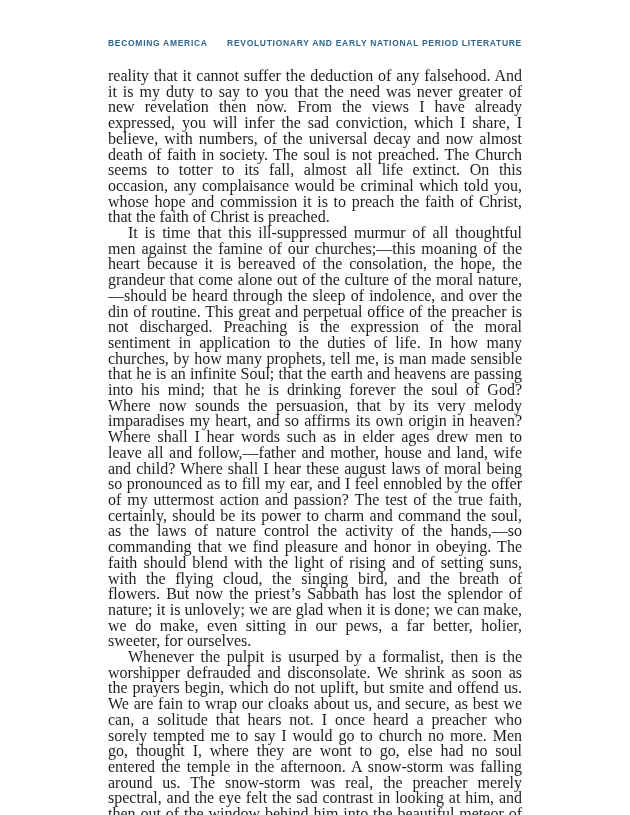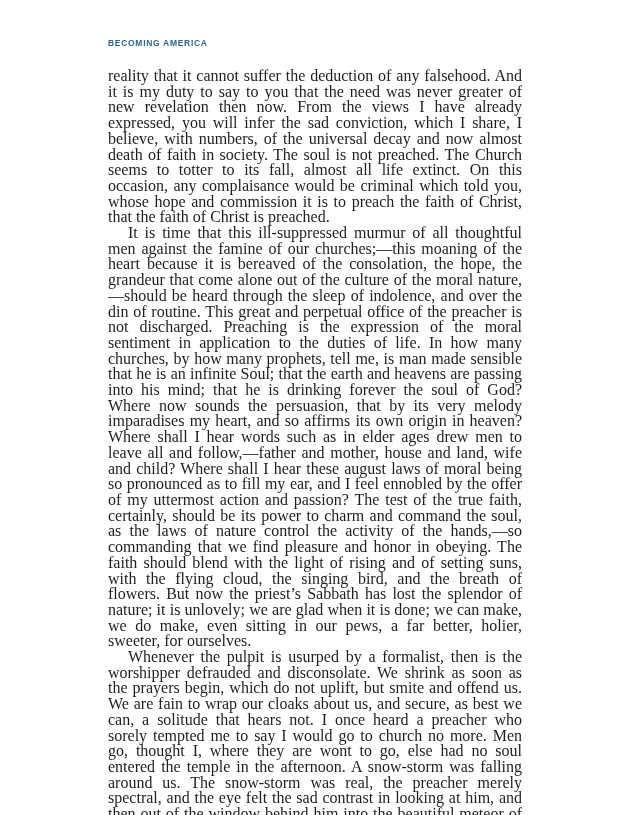--- a/index.html
+++ b/index.html
@@ -59,20 +59,21 @@
     color: #1e1e1e;
   }
 </style>
 </head>
 <body>
 
 <div class="page">
 
   <div class="running-header">
     <span class="header-left">BECOMING AMERICA</span>
+    <span class="header-right">REVOLUTIONARY AND EARLY NATIONAL PERIOD LITERATURE</span>
   </div>
 
   <div class="page-body">
     <p class="first">reality that it cannot suffer the deduction of any falsehood. And it is my duty to say to you that the need was never greater of new revelation then now. From the views I have already expressed, you will infer the sad conviction, which I share, I believe, with numbers, of the universal decay and now almost death of faith in society. The soul is not preached. The Church seems to totter to its fall, almost all life extinct. On this occasion, any complaisance would be criminal which told you, whose hope and commission it is to preach the faith of Christ, that the faith of Christ is preached.</p>
     <p>It is time that this ill-suppressed murmur of all thoughtful men against the famine of our churches;—this moaning of the heart because it is bereaved of the consolation, the hope, the grandeur that come alone out of the culture of the moral nature,—should be heard through the sleep of indolence, and over the din of routine. This great and perpetual office of the preacher is not discharged. Preaching is the expression of the moral sentiment in application to the duties of life. In how many churches, by how many prophets, tell me, is man made sensible that he is an infinite Soul; that the earth and heavens are passing into his mind; that he is drinking forever the soul of God? Where now sounds the persuasion, that by its very melody imparadises my heart, and so affirms its own origin in heaven? Where shall I hear words such as in elder ages drew men to leave all and follow,—father and mother, house and land, wife and child? Where shall I hear these august laws of moral being so pronounced as to fill my ear, and I feel ennobled by the offer of my uttermost action and passion? The test of the true faith, certainly, should be its power to charm and command the soul, as the laws of nature control the activity of the hands,—so commanding that we find pleasure and honor in obeying. The faith should blend with the light of rising and of setting suns, with the flying cloud, the singing bird, and the breath of flowers. But now the priest’s Sabbath has lost the splendor of nature; it is unlovely; we are glad when it is done; we can make, we do make, even sitting in our pews, a far better, holier, sweeter, for ourselves.</p>
     <p>Whenever the pulpit is usurped by a formalist, then is the worshipper defrauded and disconsolate. We shrink as soon as the prayers begin, which do not uplift, but smite and offend us. We are fain to wrap our cloaks about us, and secure, as best we can, a solitude that hears not. I once heard a preacher who sorely tempted me to say I would go to church no more. Men go, thought I, where they are wont to go, else had no soul entered the temple in the afternoon. A snow-storm was falling around us. The snow-storm was real, the preacher merely spectral, and the eye felt the sad contrast in looking at him, and then out of the window behind him into the beautiful meteor of the snow. He had lived in vain. He had no one word intimating that he had laughed or wept, was married or in love, had been commended, or cheated, or chagrined. If he had ever lived and acted, we were none the wiser for it. The capital secret of his profession, namely, to convert life into truth, he had not learned. Not one fact in all his experience had he yet imported into his doctrine. This man had ploughed and planted and talked and bought and sold; he had read books; he had eaten and drunken; his head aches, his heart throbs; he smiles and</p>
   </div>
 
 
 </div>

